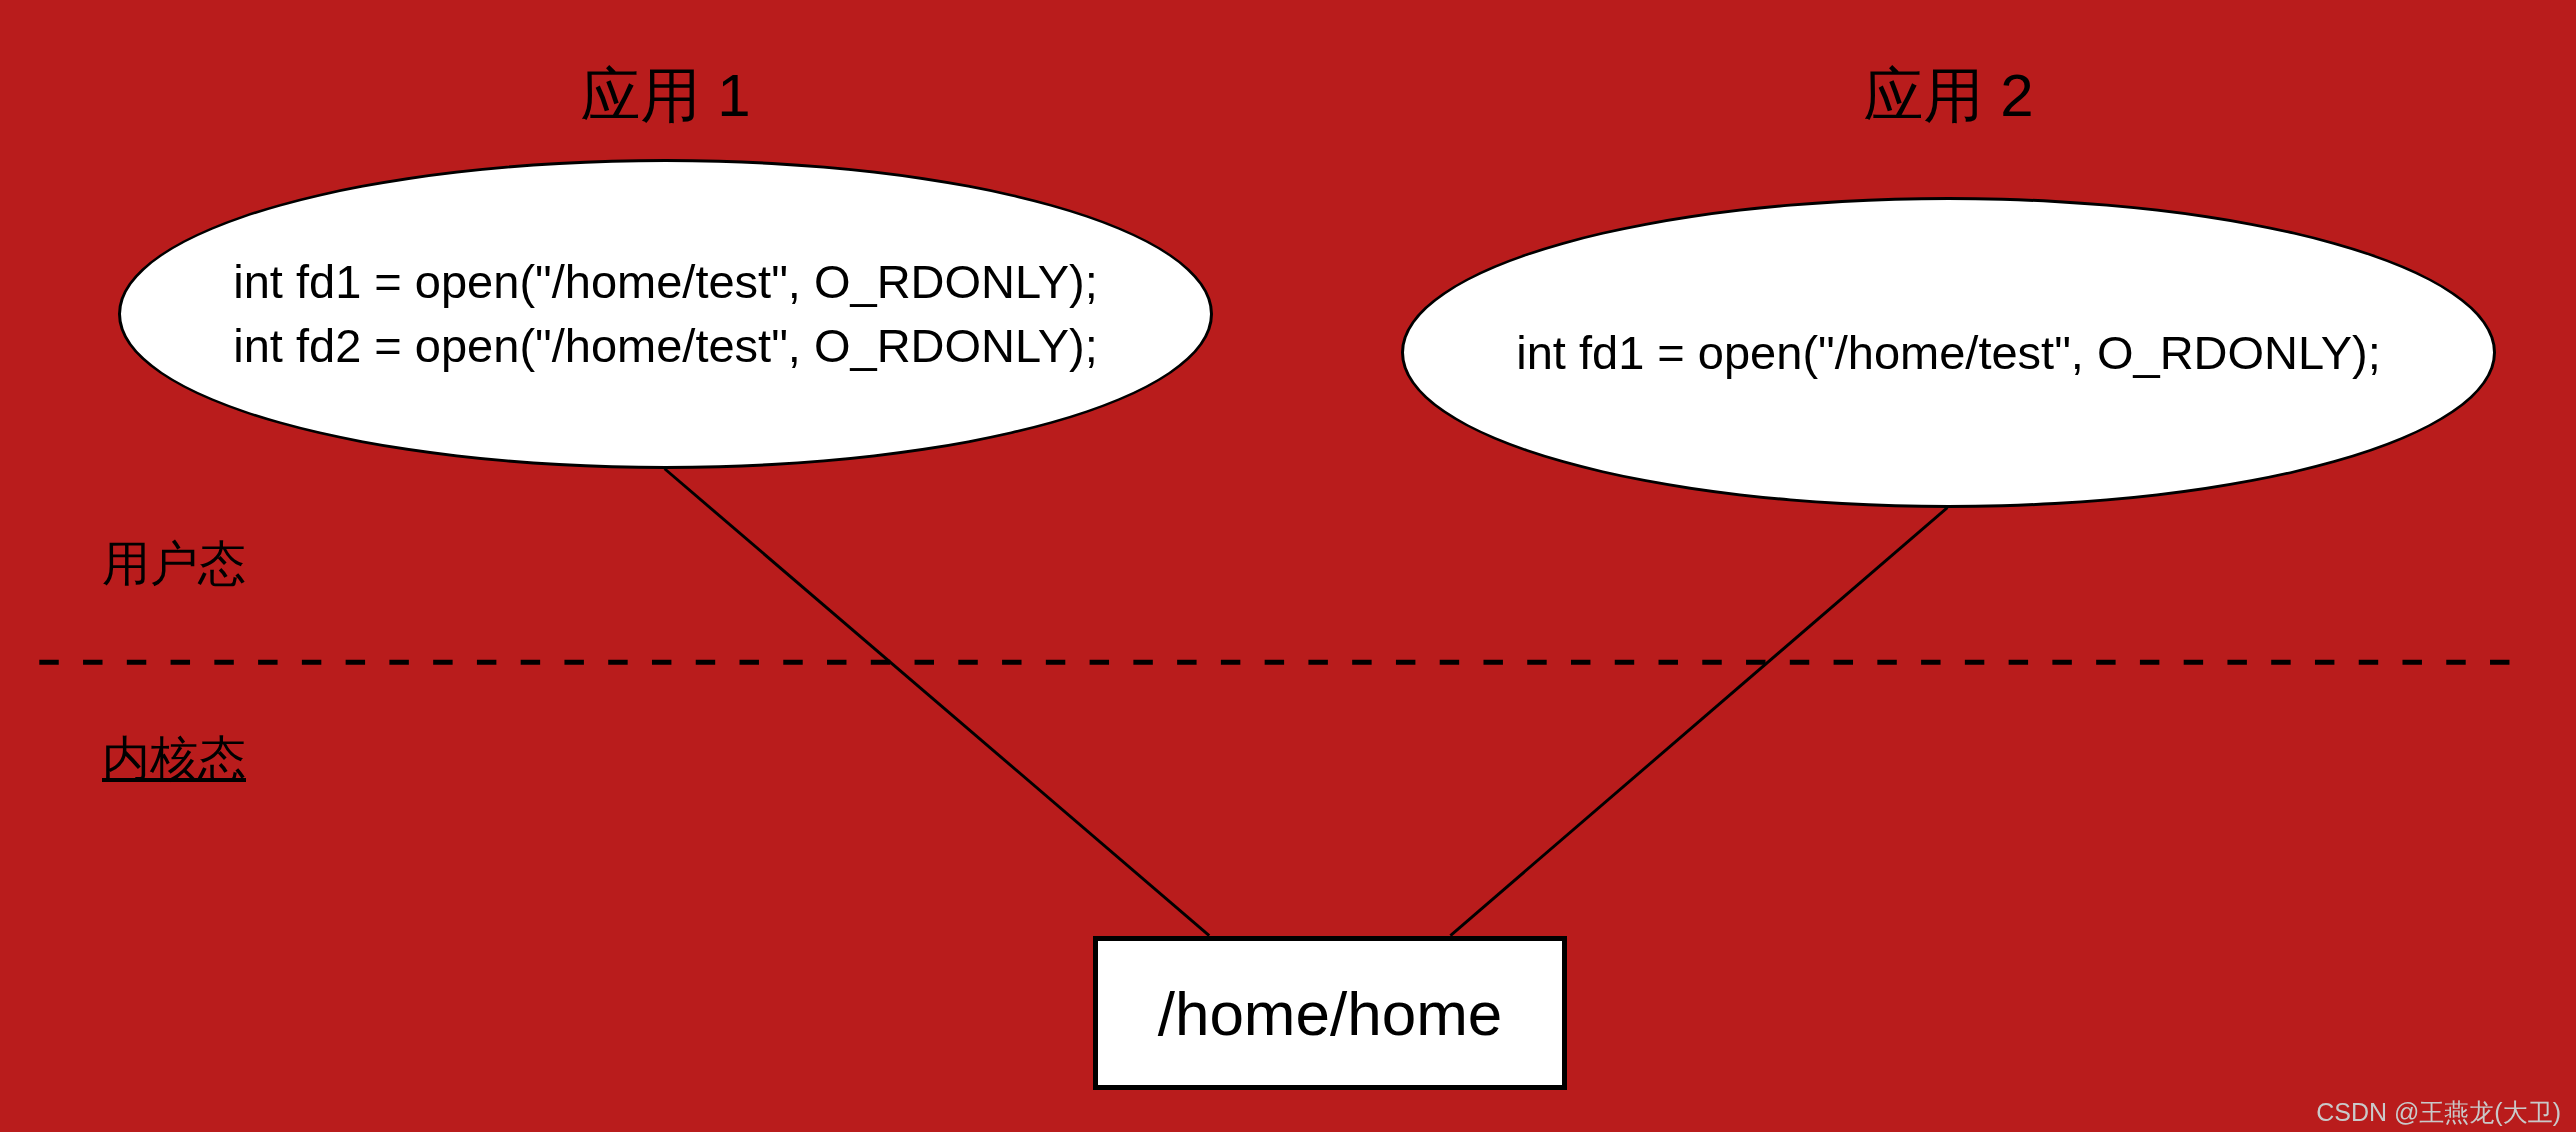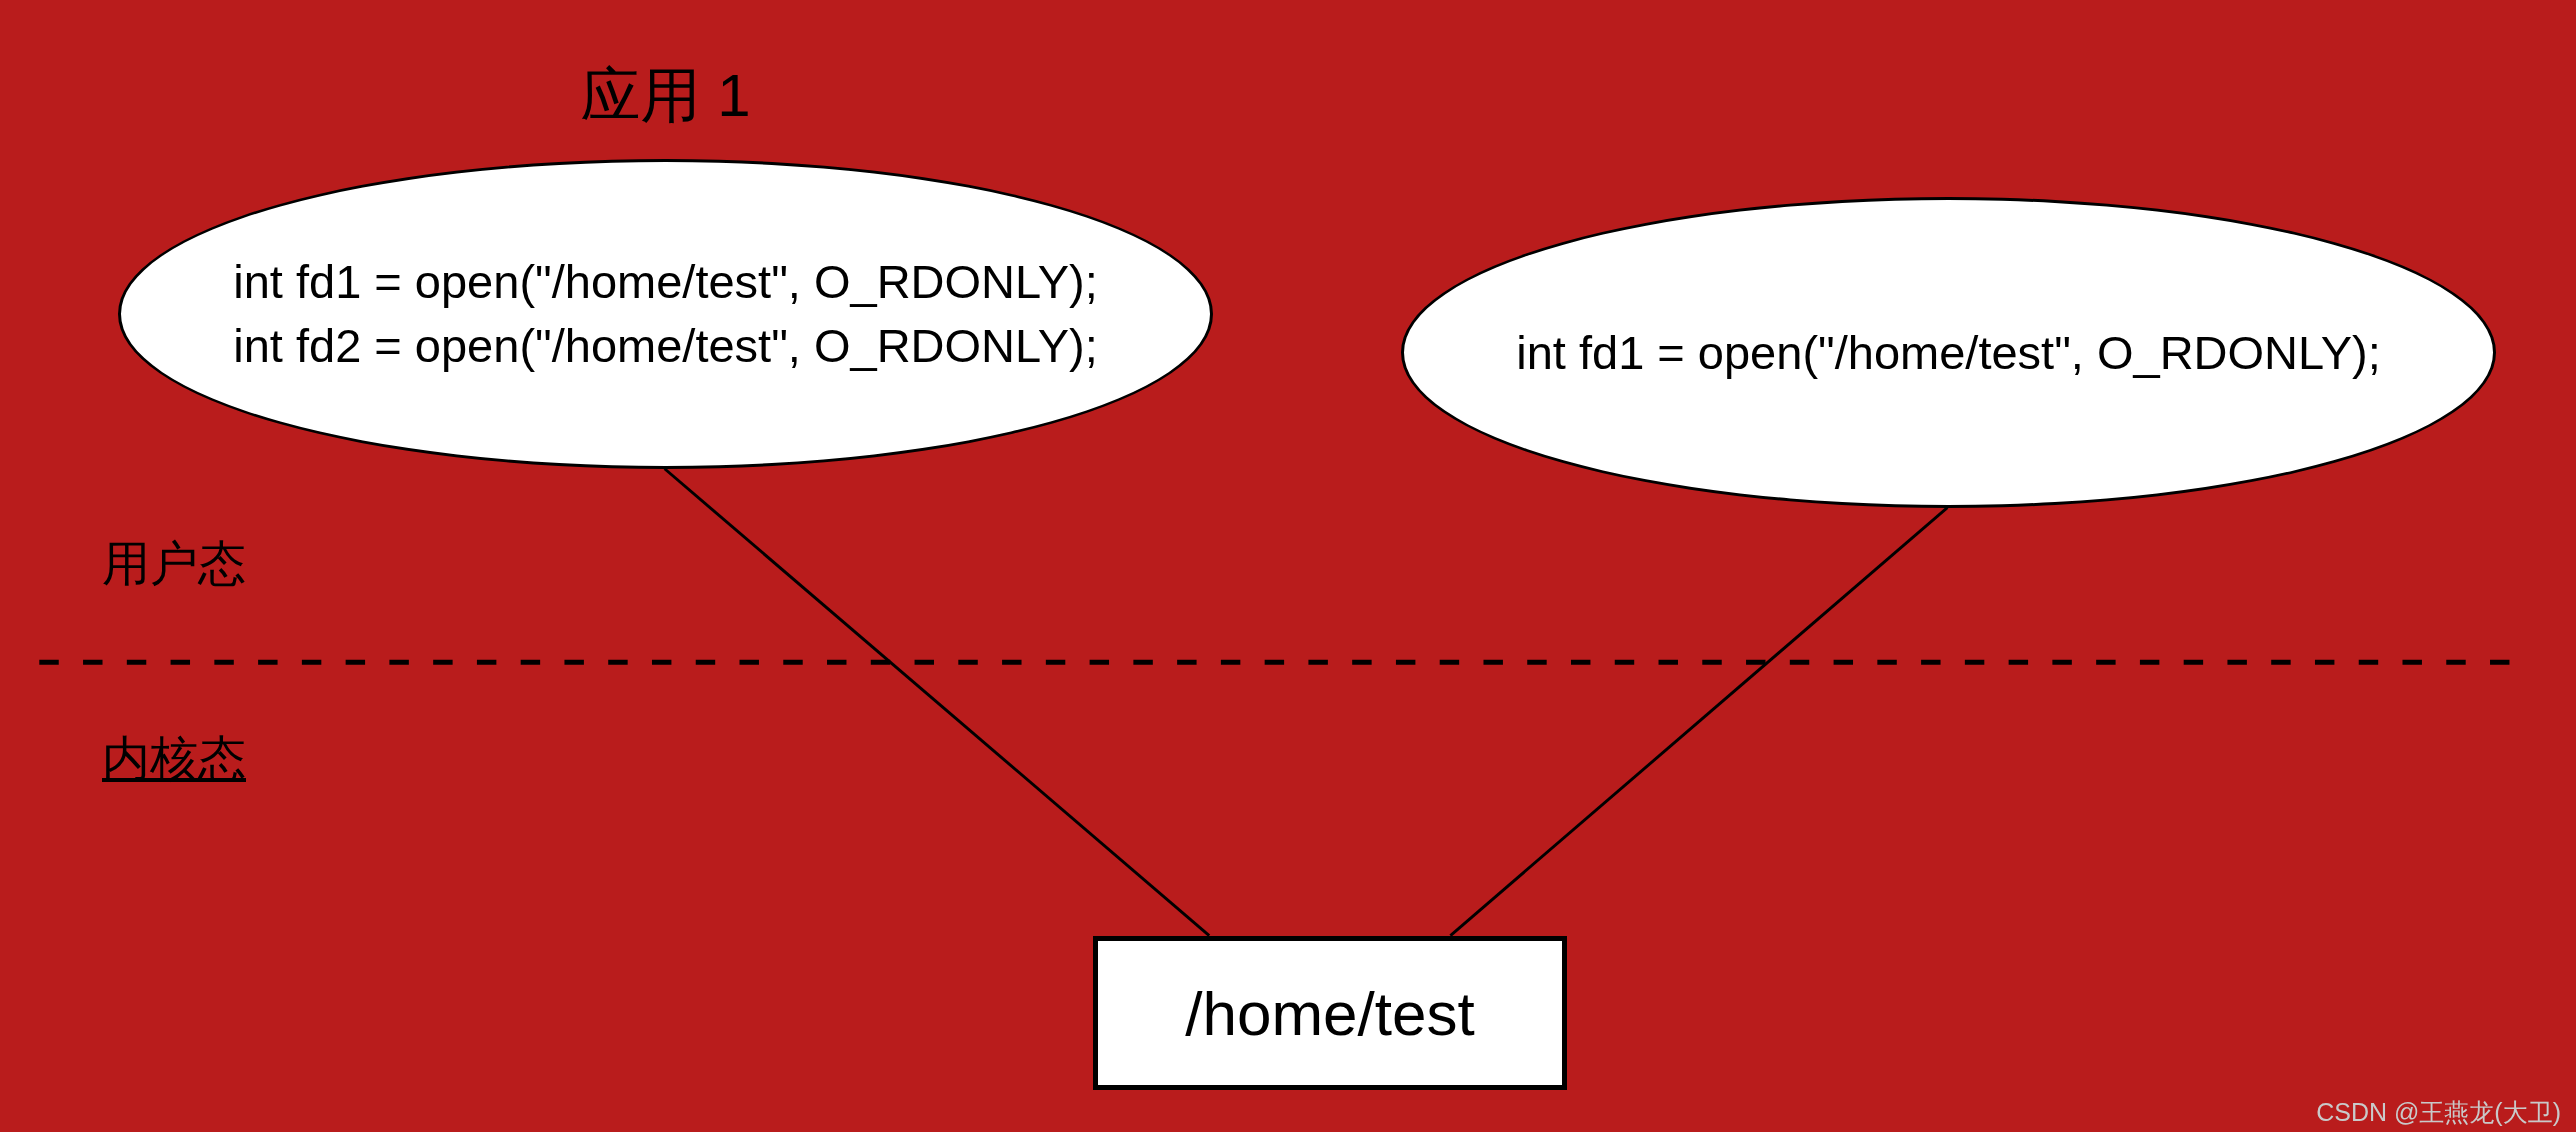--- a/index.html
+++ b/index.html
@@ -102,33 +102,34 @@
 
 <div class="canvas">
 
   <svg class="wires" viewBox="0 0 2648 1164" xmlns="http://www.w3.org/2000/svg">
     <line x1="40" y1="681" x2="2598" y2="681" stroke-width="5" stroke-dasharray="20 25" stroke="#000000"></line>
     <line x1="683" y1="482" x2="1243" y2="962" stroke-width="3" stroke="#000000"></line>
     <line x1="2002" y1="522" x2="1491" y2="962" stroke-width="3" stroke="#000000"></line>
   </svg>
 
   <div class="app-title" id="app1-title">应用 1</div>
+  <div class="app-title" id="app2-title">应用 2</div>
 
   <div class="ellipse" id="app1-ellipse">
     <div class="code-line">int fd1 = open("/home/test", O_RDONLY);</div>
     <div class="code-line">int fd2 = open("/home/test", O_RDONLY);</div>
   </div>
 
   <div class="ellipse" id="app2-ellipse">
     <div class="code-line">int fd1 = open("/home/test", O_RDONLY);</div>
   </div>
 
   <div class="mode-label" id="user-mode-label">用户态</div>
   <div class="mode-label" id="kernel-mode-label">内核态</div>
 
   <div class="file-box">
-    <div class="file-box-label">/home/test</div>
+    <div class="file-box-label">/home/home</div>
   </div>
 
   <div class="watermark">CSDN @王燕龙(大卫)</div>
 
 </div>
 
 
 </body></html>

